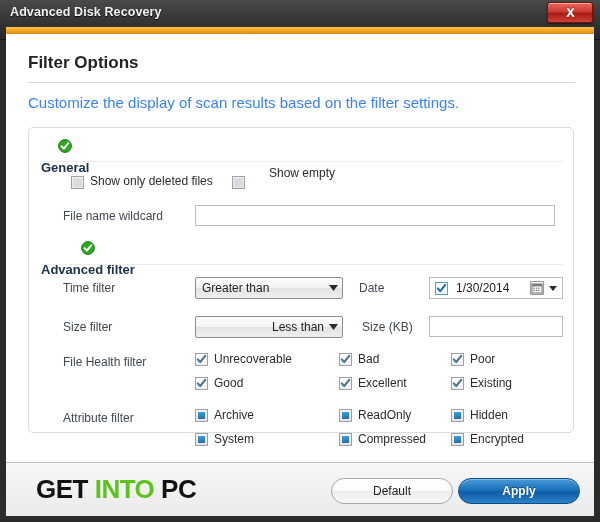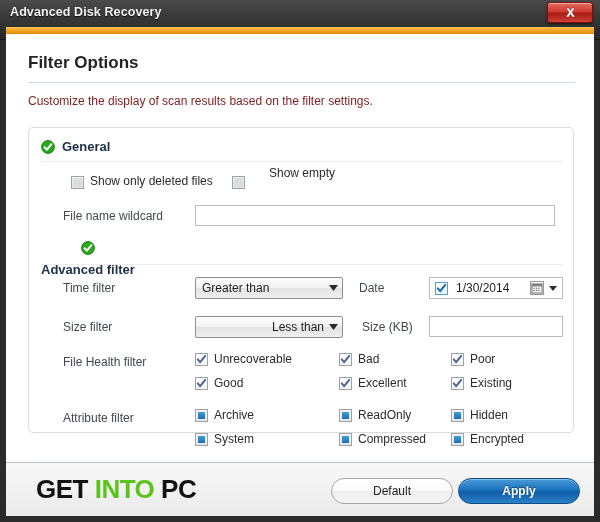--- a/index.html
+++ b/index.html
@@ -95,22 +95,22 @@
     left: 22px;
     top: 48px;
     width: 547px;
     height: 1px;
     background: #cfd8e3;
   }
   .page-subtitle {
     position: absolute;
     left: 22px;
     top: 60px;
-    font-size: 12px;
-    color: #7f1d1d;
+    font-size: 15px;
+    color: #3b82f6;
   }
 
   
   .panel {
     position: absolute;
     left: 22px;
     top: 93px;
     width: 546px;
     height: 306px;
     box-sizing: border-box;
@@ -335,21 +335,21 @@
   <div class="accent-bar"></div>
 
   <div class="content">
 
     <div class="page-title">Filter Options</div>
     <div class="title-rule"></div>
     <div class="page-subtitle">Customize the display of scan results based on the filter settings.</div>
 
     <div class="panel">
 
-      <div class="section-head" style="left:12px; top:11px;">
+      <div class="section-head" style="left:12px; top:11px;flex-direction:column;">
         <svg class="check-circle" width="14" height="14" viewBox="0 0 14 14">
           <circle cx="7" cy="7" r="6.4" fill="#2ca81e" stroke="#1c7d13" stroke-width="1"></circle>
           <path d="M3.6 7.2 L5.9 9.6 L10.4 4.2" stroke="#ffffff" stroke-width="2" fill="none" stroke-linecap="round" stroke-linejoin="round"></path>
         </svg>
         <span class="label">General</span>
       </div>
       <div class="section-rule" style="left:12px; top:33px; width:522px;"></div>
 
       <div class="cb grey-inner" style="left:42px; top:48px;"></div>
       <div class="cb-text" style="left:61px; top:46px;">Show only deleted files</div>

